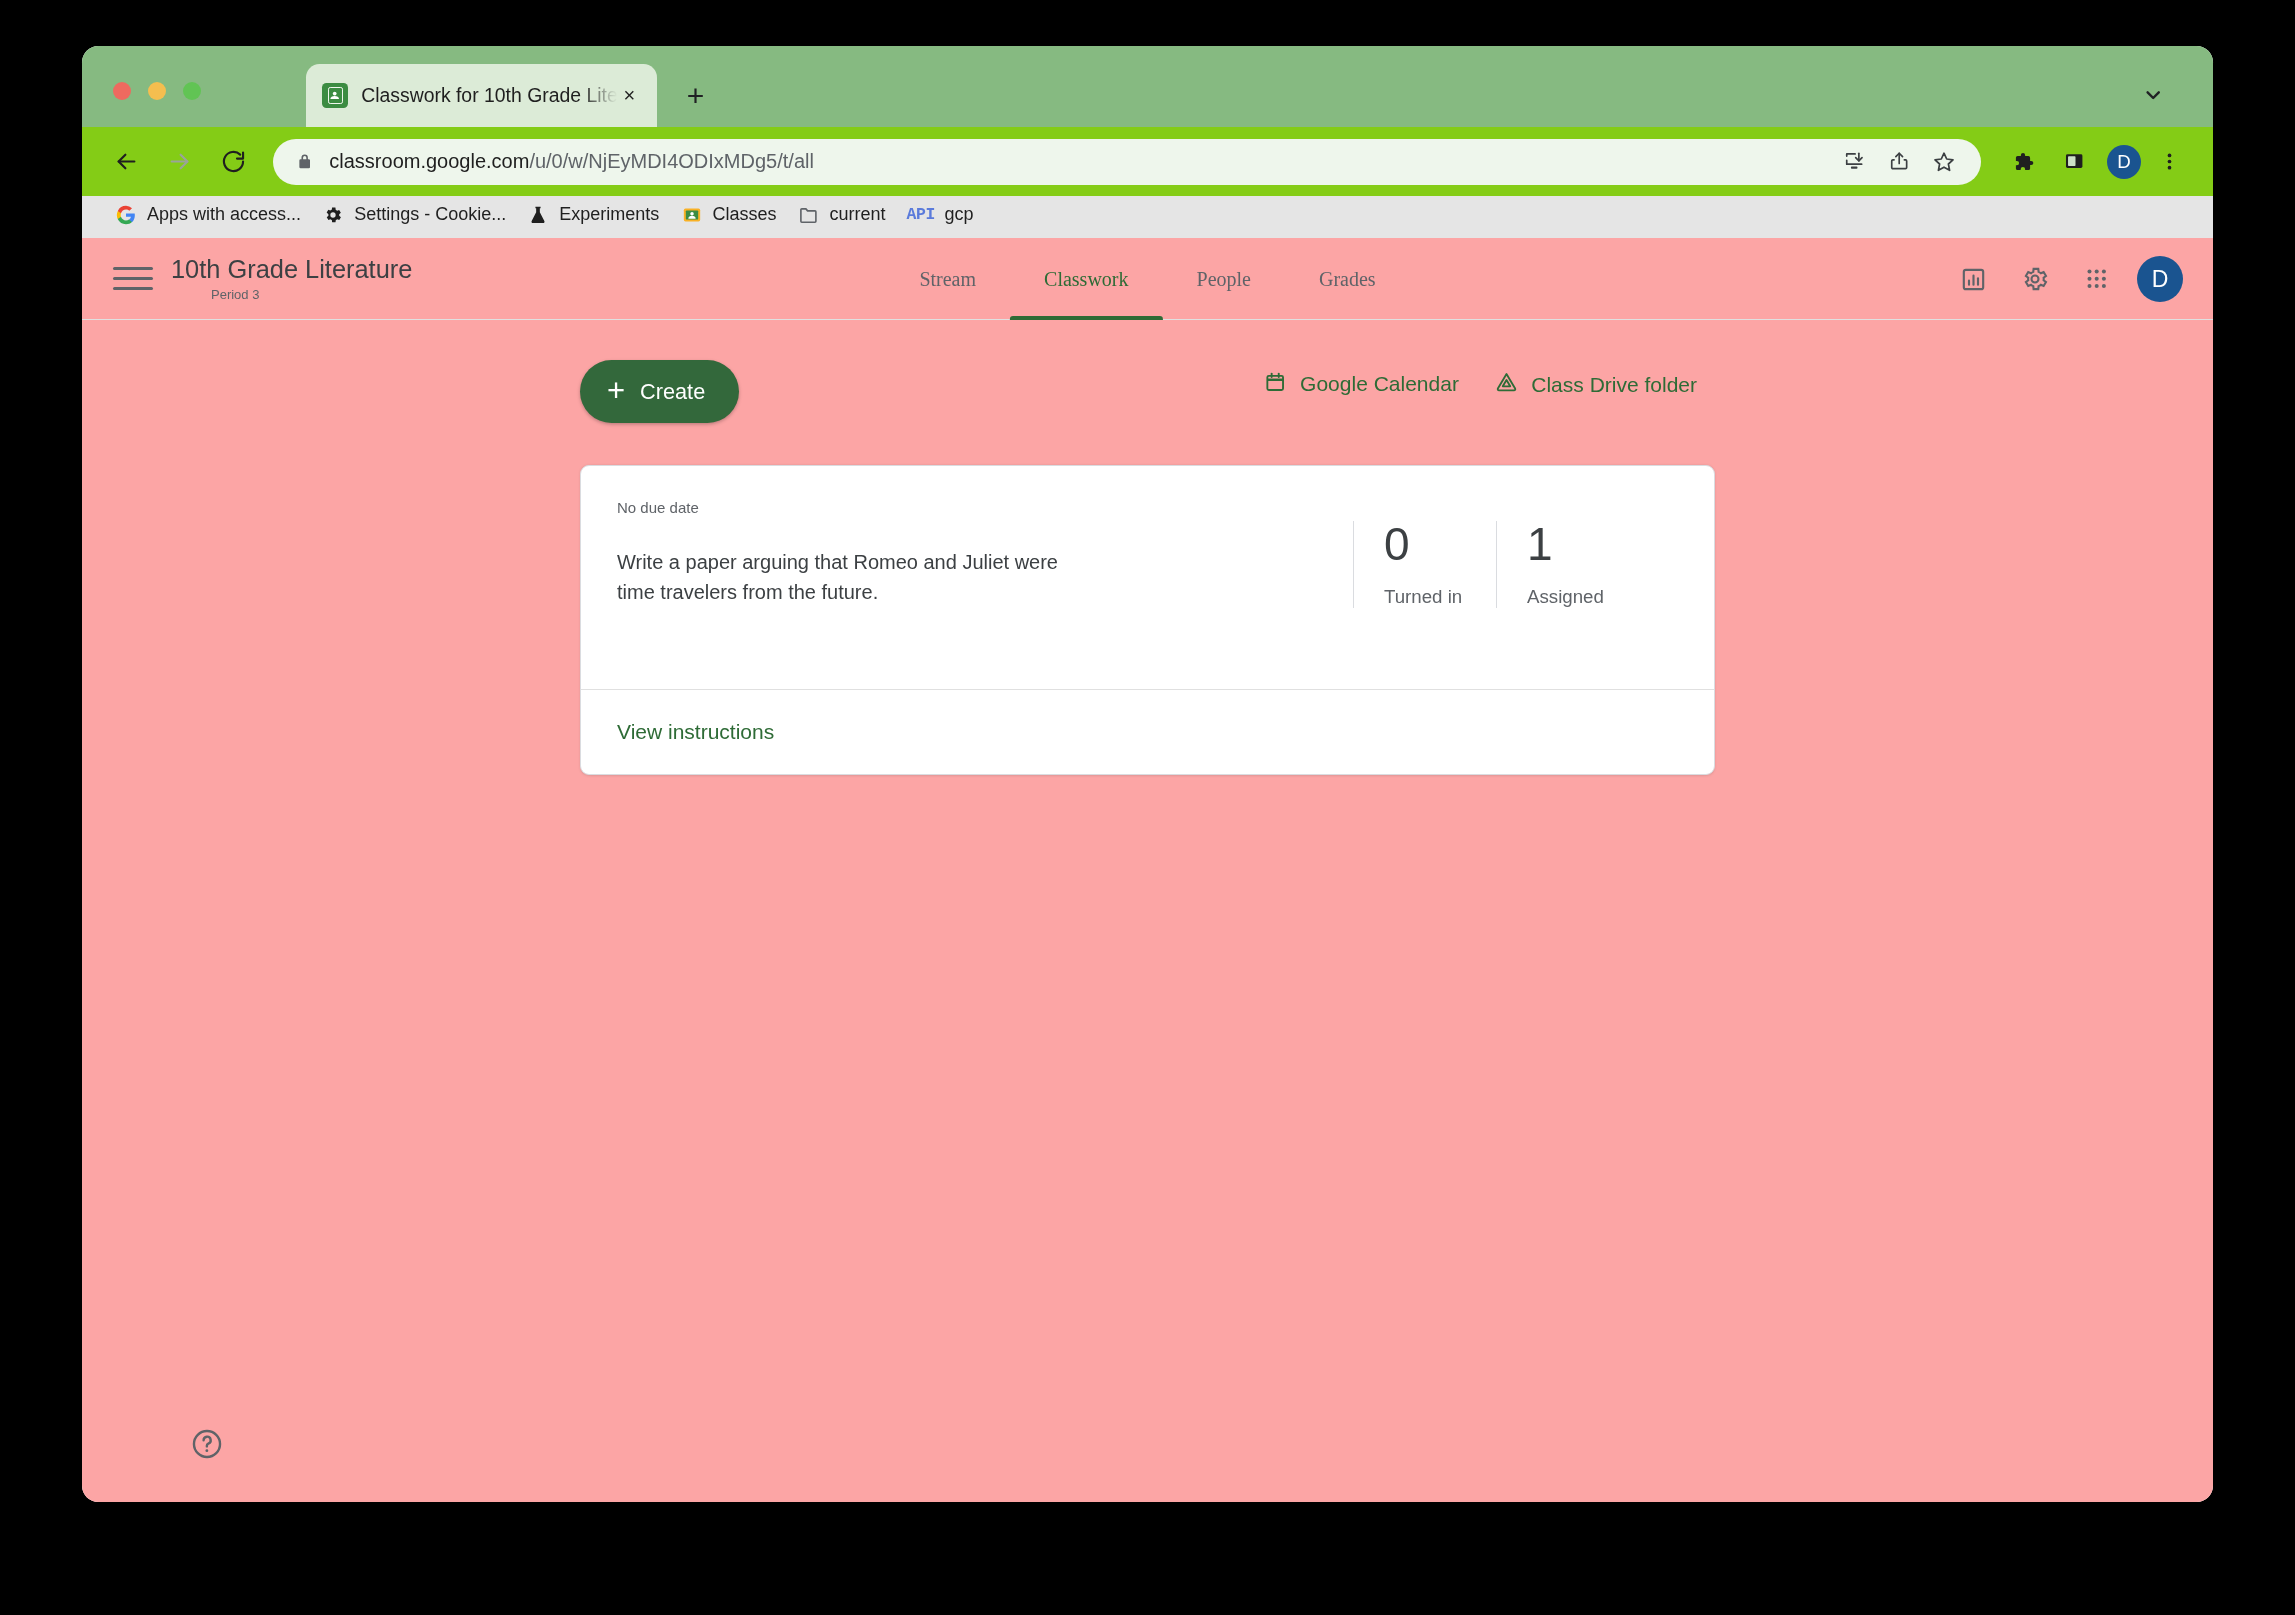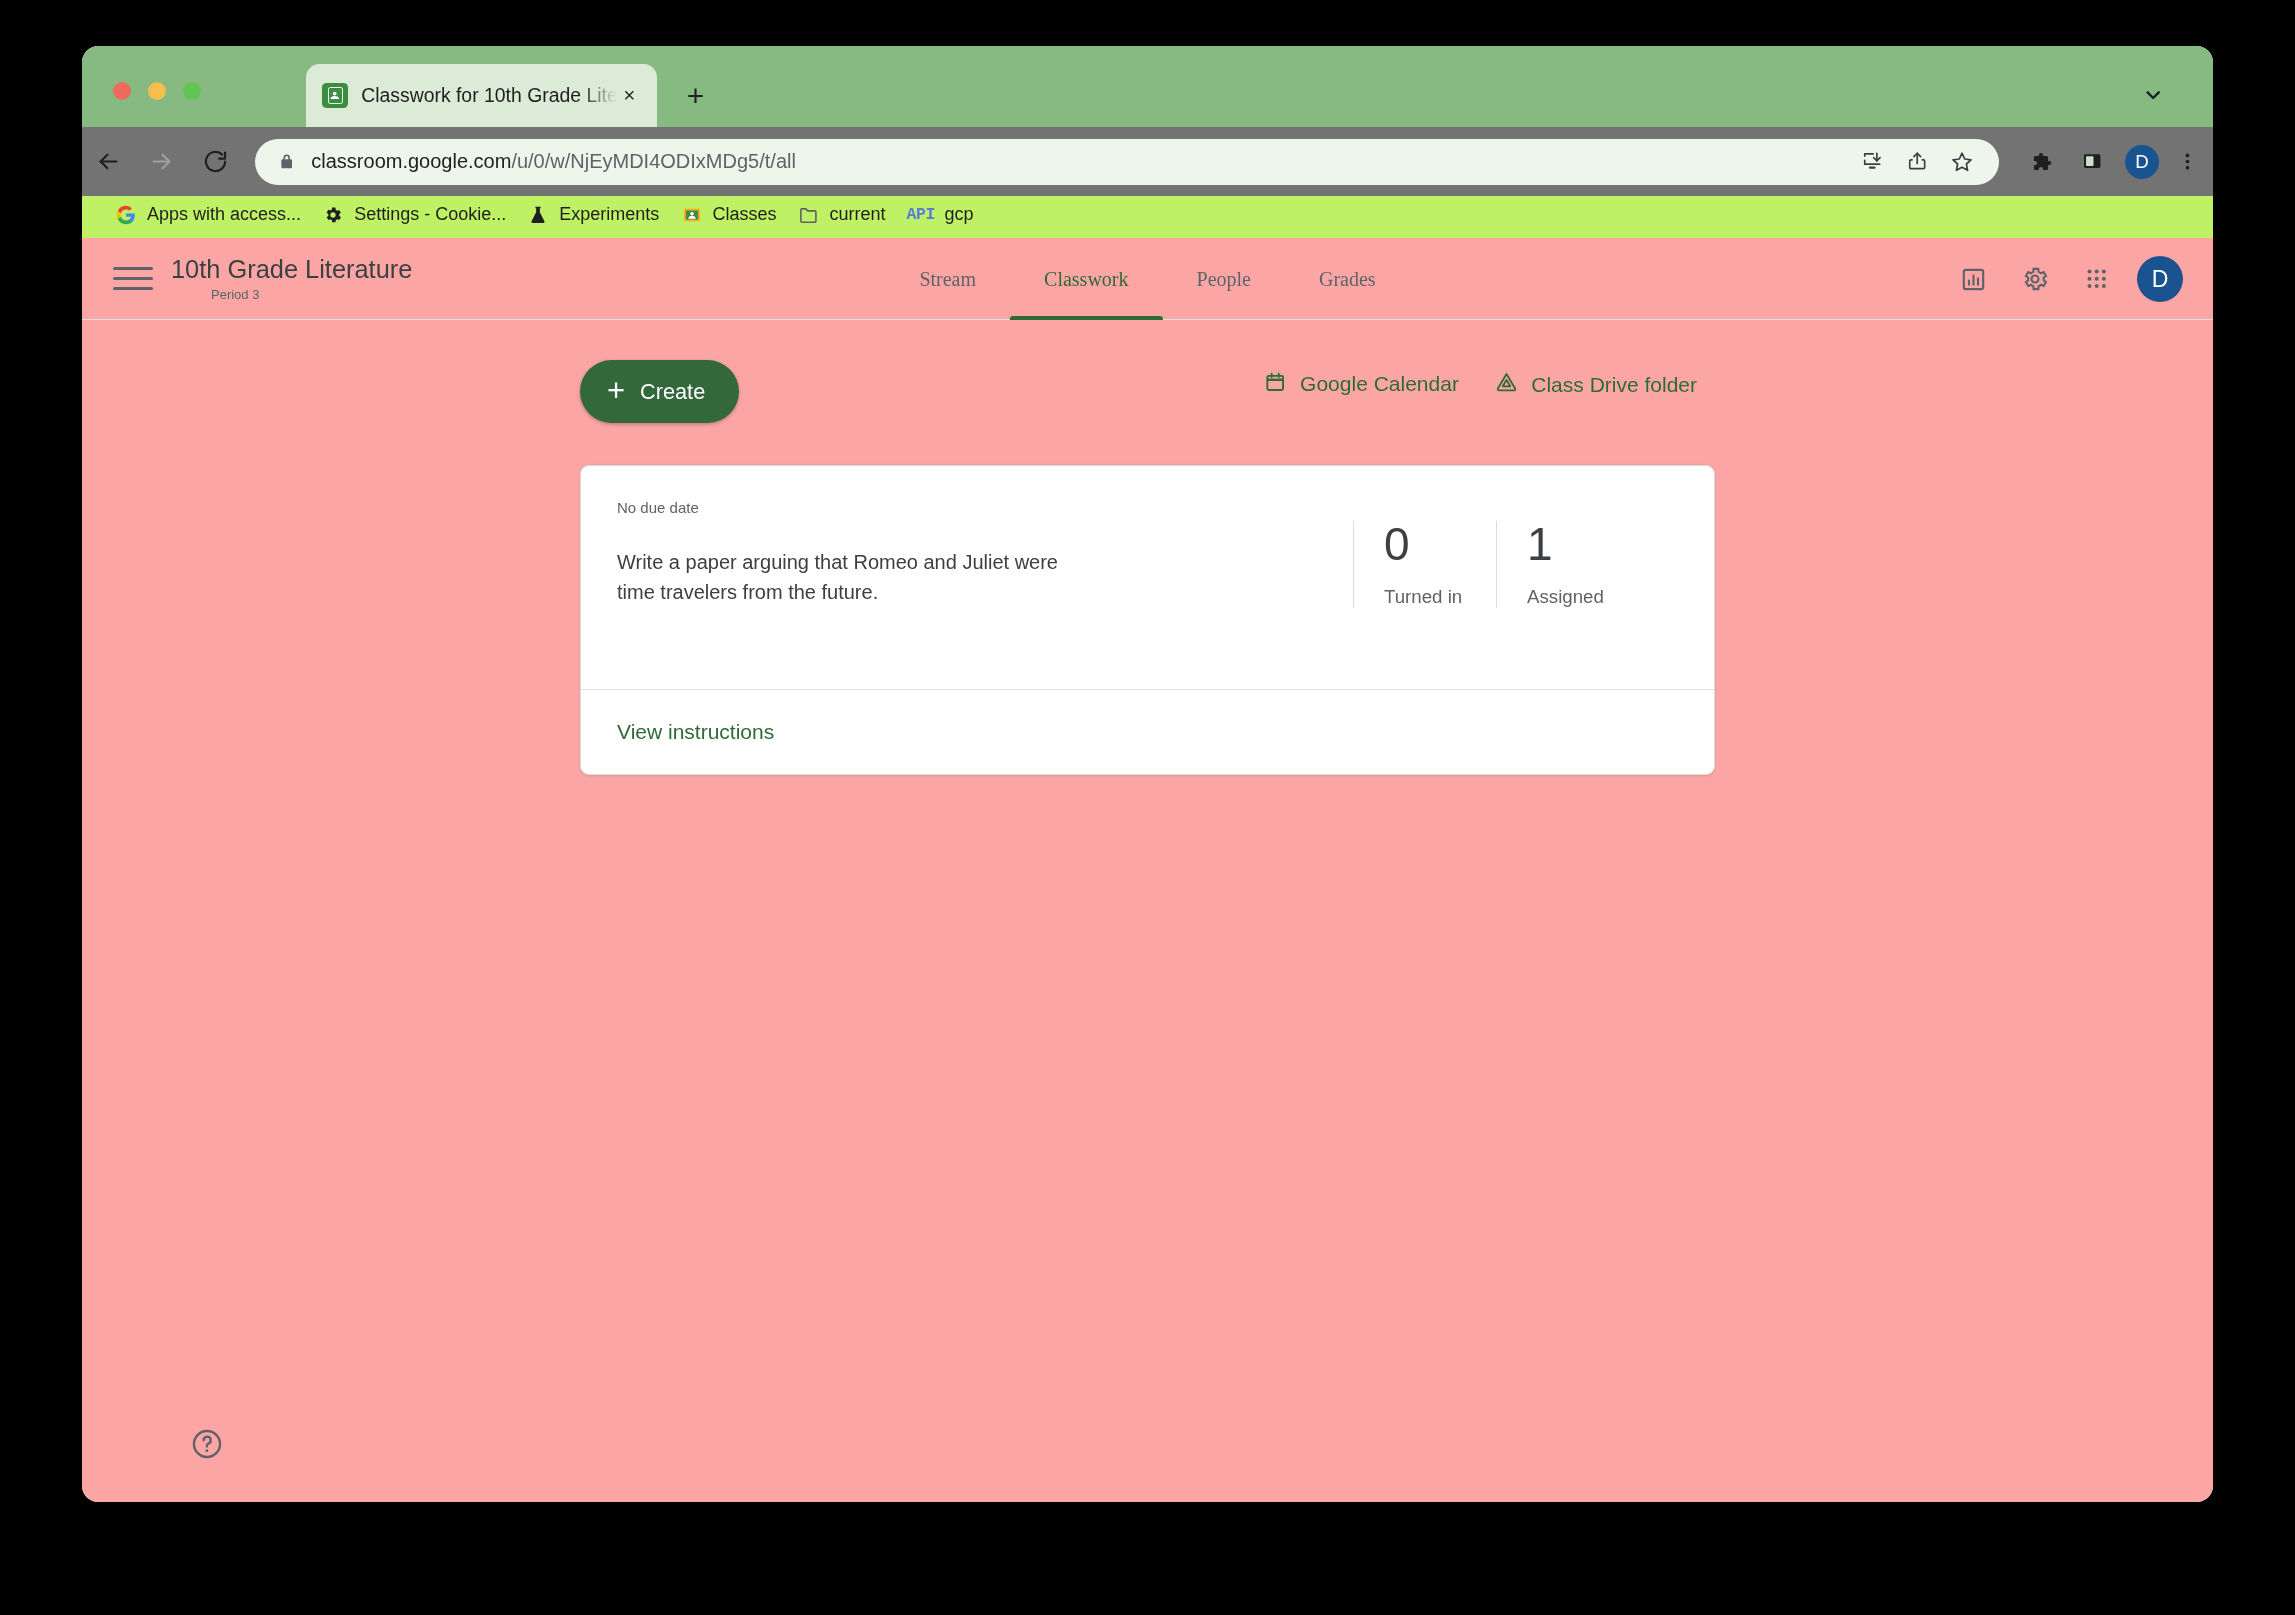--- a/index.html
+++ b/index.html
@@ -74,23 +74,23 @@
     font-size: 30px; color: #202124; font-weight: 300; line-height: 1;
   }
   #tabsearch {
     position: absolute; right: 45px; top: 34px;
     width: 30px; height: 30px;
     display: flex; align-items: center; justify-content: center;
   }
 
   
   #toolbar {
-    height: 69px; background: #737373;
-    display: flex; align-items: center;
-    padding: 0 3px;
+    height: 69px; background: #84cc16;
+    display: flex; align-items: center;
+    padding: 0 21px;
   }
   .nav-btn {
     width: 46px; height: 46px; margin-right: 7.5px;
     display: flex; align-items: center; justify-content: center;
     color: #1f1f1f;
   }
   #omnibox {
     flex: 1; height: 46px; margin: 0 13.4px 0 9px;
     background: #eef6ec; border-radius: 25.4px;
     display: flex; align-items: center;
@@ -113,21 +113,21 @@
   }
   .avatar-sm {
     width: 34px; height: 34px; border-radius: 50%;
     background: #1a5490; color: #fff;
     display: flex; align-items: center; justify-content: center;
     font-size: 18.7px; flex: 0 0 auto; margin-left: 10.5px;
   }
 
   
   #bookmarks {
-    height: 42px; background: #bef264;
+    height: 42px; background: #e5e5e5;
     display: flex; align-items: center;
     padding: 0 21px 4.5px 22.4px; gap: 0;
   }
   .bm {
     display: flex; align-items: center;
     padding: 4.5px 10.5px; border-radius: 6px;
     font-size: 18px; color: #1f1f1f; white-space: nowrap;
   }
   .bm .bmi { width: 22.4px; height: 22.4px; margin-right: 9.7px; flex:0 0 auto;
              display:flex;align-items:center;justify-content:center; }

